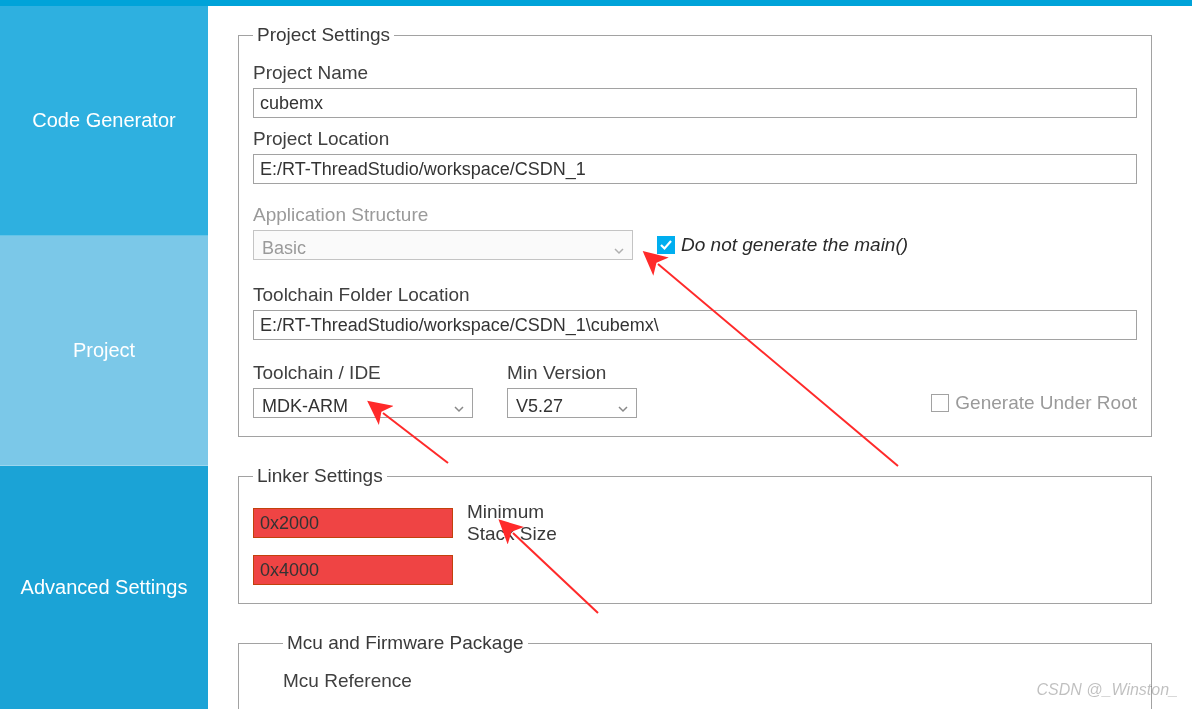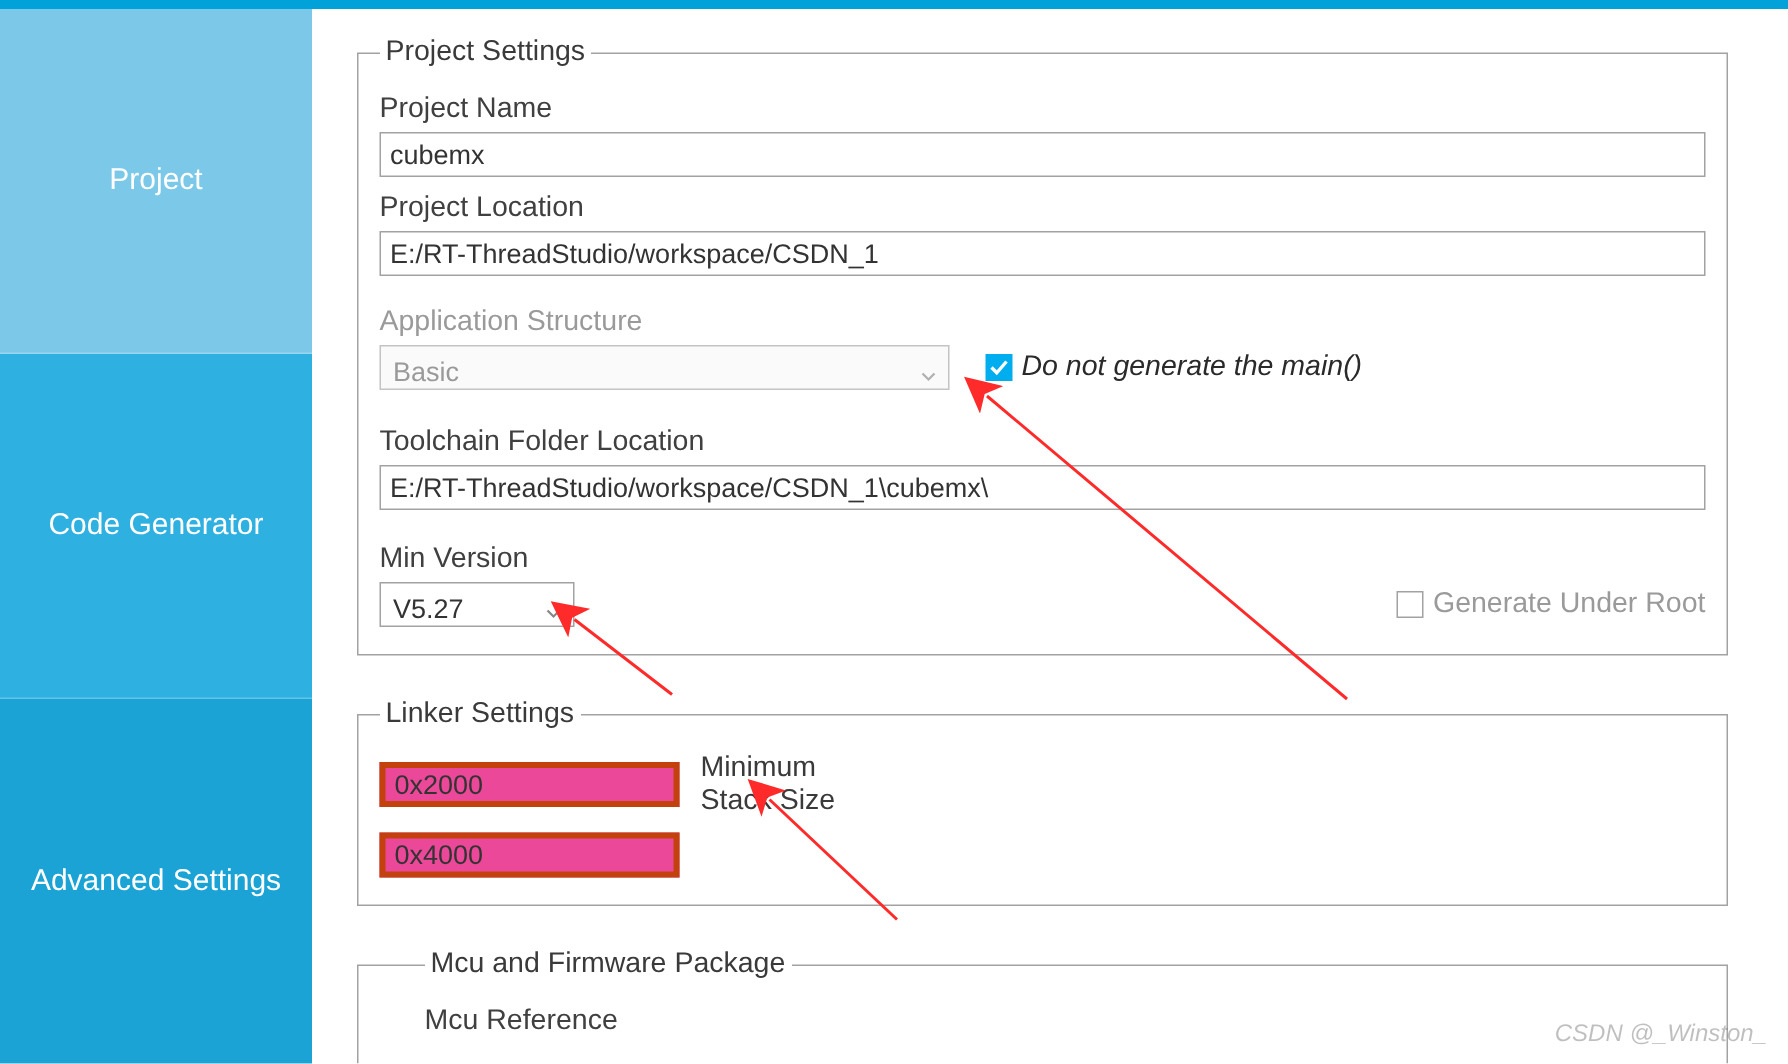--- a/index.html
+++ b/index.html
@@ -27,38 +27,38 @@
 .cb { width: 18px; height: 18px; background: #00aeef; display: flex; align-items: center; justify-content: center; cursor: pointer; }
 .cb svg { width: 14px; height: 14px; }
 .cb.unchecked { background: #fff; border: 1px solid #a2a2a2; }
 .cb-label { font-size: 19px; color: #2a2a2a; }
 .cb-label.disabled { color: #9a9a9a; }
 .tool-row { display: flex; gap: 34px; margin-top: 12px; }
 .tool-col { display: flex; flex-direction: column; }
 .gen-under { margin-left: auto; align-self: flex-end; margin-bottom: 4px; }
 .linker-grid { display: grid; grid-template-columns: 200px 120px; row-gap: 10px; column-gap: 14px; align-items: center; padding-top: 8px; }
 .linker-grid .lbl { font-size: 19px; color: #3a3a3a; }
-.small-input { height: 30px; border: 4px solid #c2410c; padding: 2px 6px; font-size: 18px; color: #333; background: #ec4899; }
+.small-input { height: 30px; border: 1px solid #c2410c; padding: 2px 6px; font-size: 18px; color: #333; background: #ef4444; }
 .mcu-fieldset { margin-bottom: 0; padding-left: 44px; }
 .watermark { position: absolute; right: 14px; bottom: 10px; font-size: 16px; color: rgba(0,0,0,0.25); font-style: italic; }
 .arrows { position: absolute; top: 0; left: 0; pointer-events: none; }
 </style>
 </head>
 <body>
 
 <div class="topbar"></div>
 
 <div class="container">
 
   <div class="sidebar">
+    <div class="sidebar-item codegen">
+      <span>Code Generator</span>
+    </div>
     <div class="sidebar-item project">
       <span>Project</span>
-    </div>
-    <div class="sidebar-item codegen">
-      <span>Code Generator</span>
     </div>
     <div class="sidebar-item advanced">
       <span>Advanced Settings</span>
     </div>
   </div>
 
   <div class="main">
 
     <fieldset>
       <legend>Project Settings</legend>
@@ -88,20 +88,31 @@
               </svg>
           </div>
           <span class="cb-label">Do not generate the main()</span>
         </div>
       </div>
 
       <div class="field-label" style="margin-top:24px;">Toolchain Folder Location</div>
       <input class="text-input ro" value="E:/RT-ThreadStudio/workspace/CSDN_1\cubemx\" style="">
 
       <div class="tool-row">
+        <div class="tool-col" style="width:220px;">
+          <div class="field-label">Toolchain / IDE</div>
+          <div class="select">
+            <span>MDK-ARM</span>
+            <span class="chev">
+              <svg viewBox="0 0 10 10">
+                  <path d="M1 3 L5 7 L9 3" stroke="#888" stroke-width="1.5" fill="none"></path>
+                </svg>
+            </span>
+          </div>
+        </div>
         <div class="tool-col" style="width:130px;">
           <div class="field-label">Min Version</div>
           <div class="select">
             <span>V5.27</span>
             <span class="chev">
               <svg viewBox="0 0 10 10">
                   <path d="M1 3 L5 7 L9 3" stroke="#888" stroke-width="1.5" fill="none"></path>
                 </svg>
             </span>
           </div>

